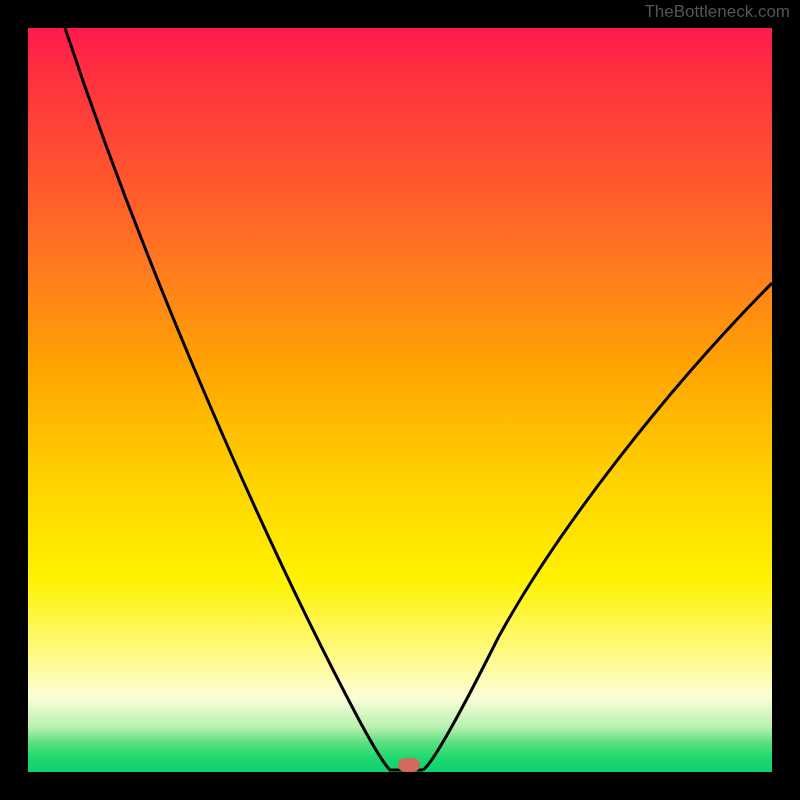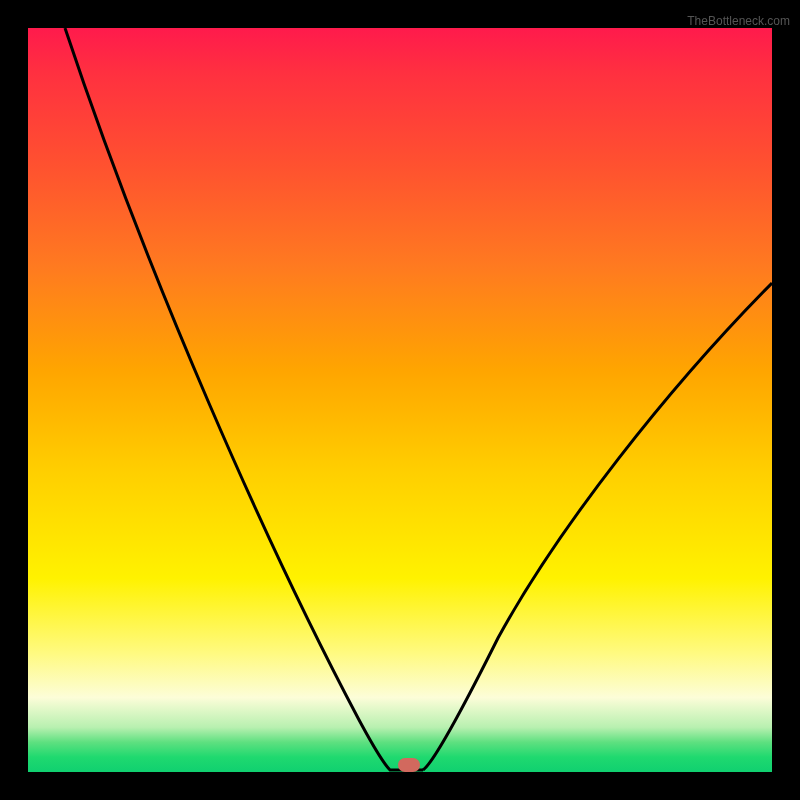--- a/index.html
+++ b/index.html
@@ -6,24 +6,24 @@
     margin: 0;
     padding: 0;
     width: 800px;
     height: 800px;
     background: #000;
     position: relative;
     font-family: Arial, sans-serif;
   }
   .watermark {
     position: absolute;
-    top: 14px;
+    top: 2px;
     right: 10px;
     color: #555;
-    font-size: 12px;
+    font-size: 17px;
     font-weight: normal;
     z-index: 10;
   }
   .plot-area {
     position: absolute;
     top: 28px;
     left: 28px;
     width: 744px;
     height: 744px;
     overflow: hidden;

